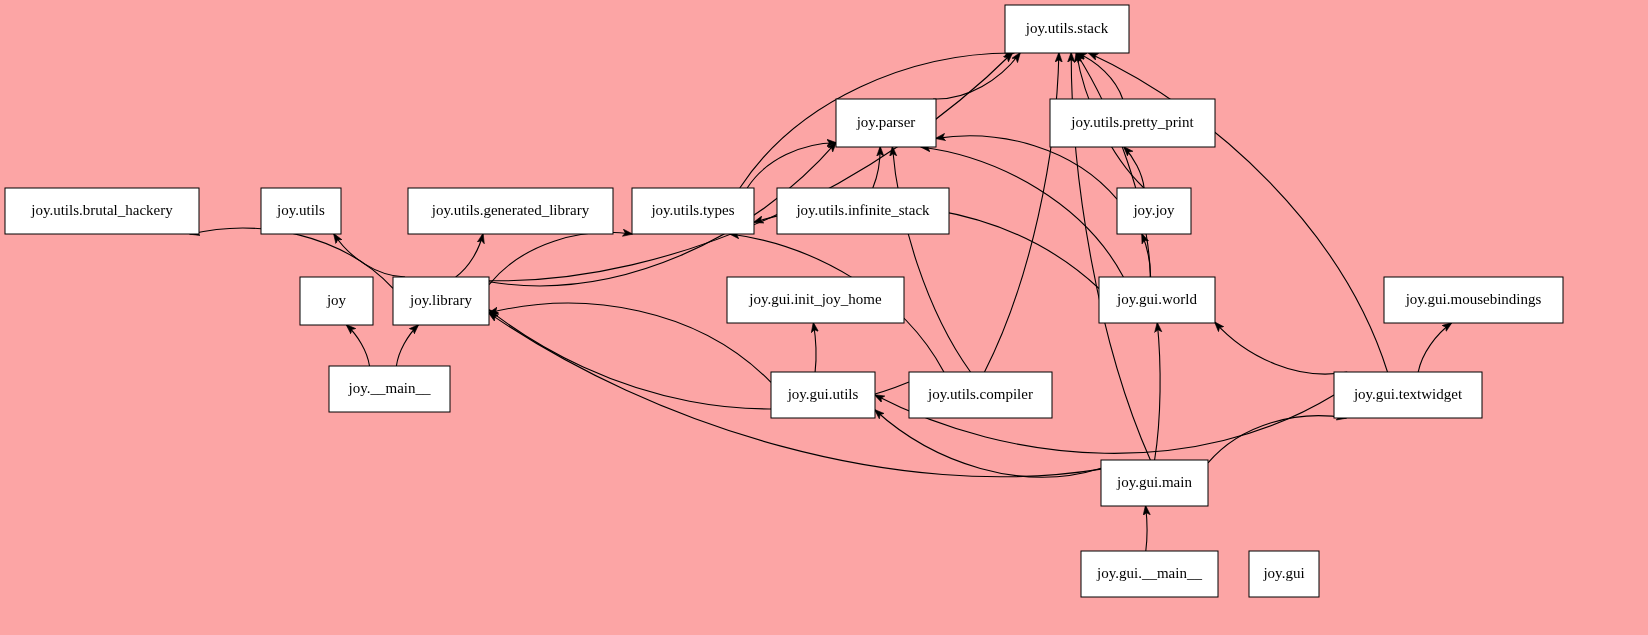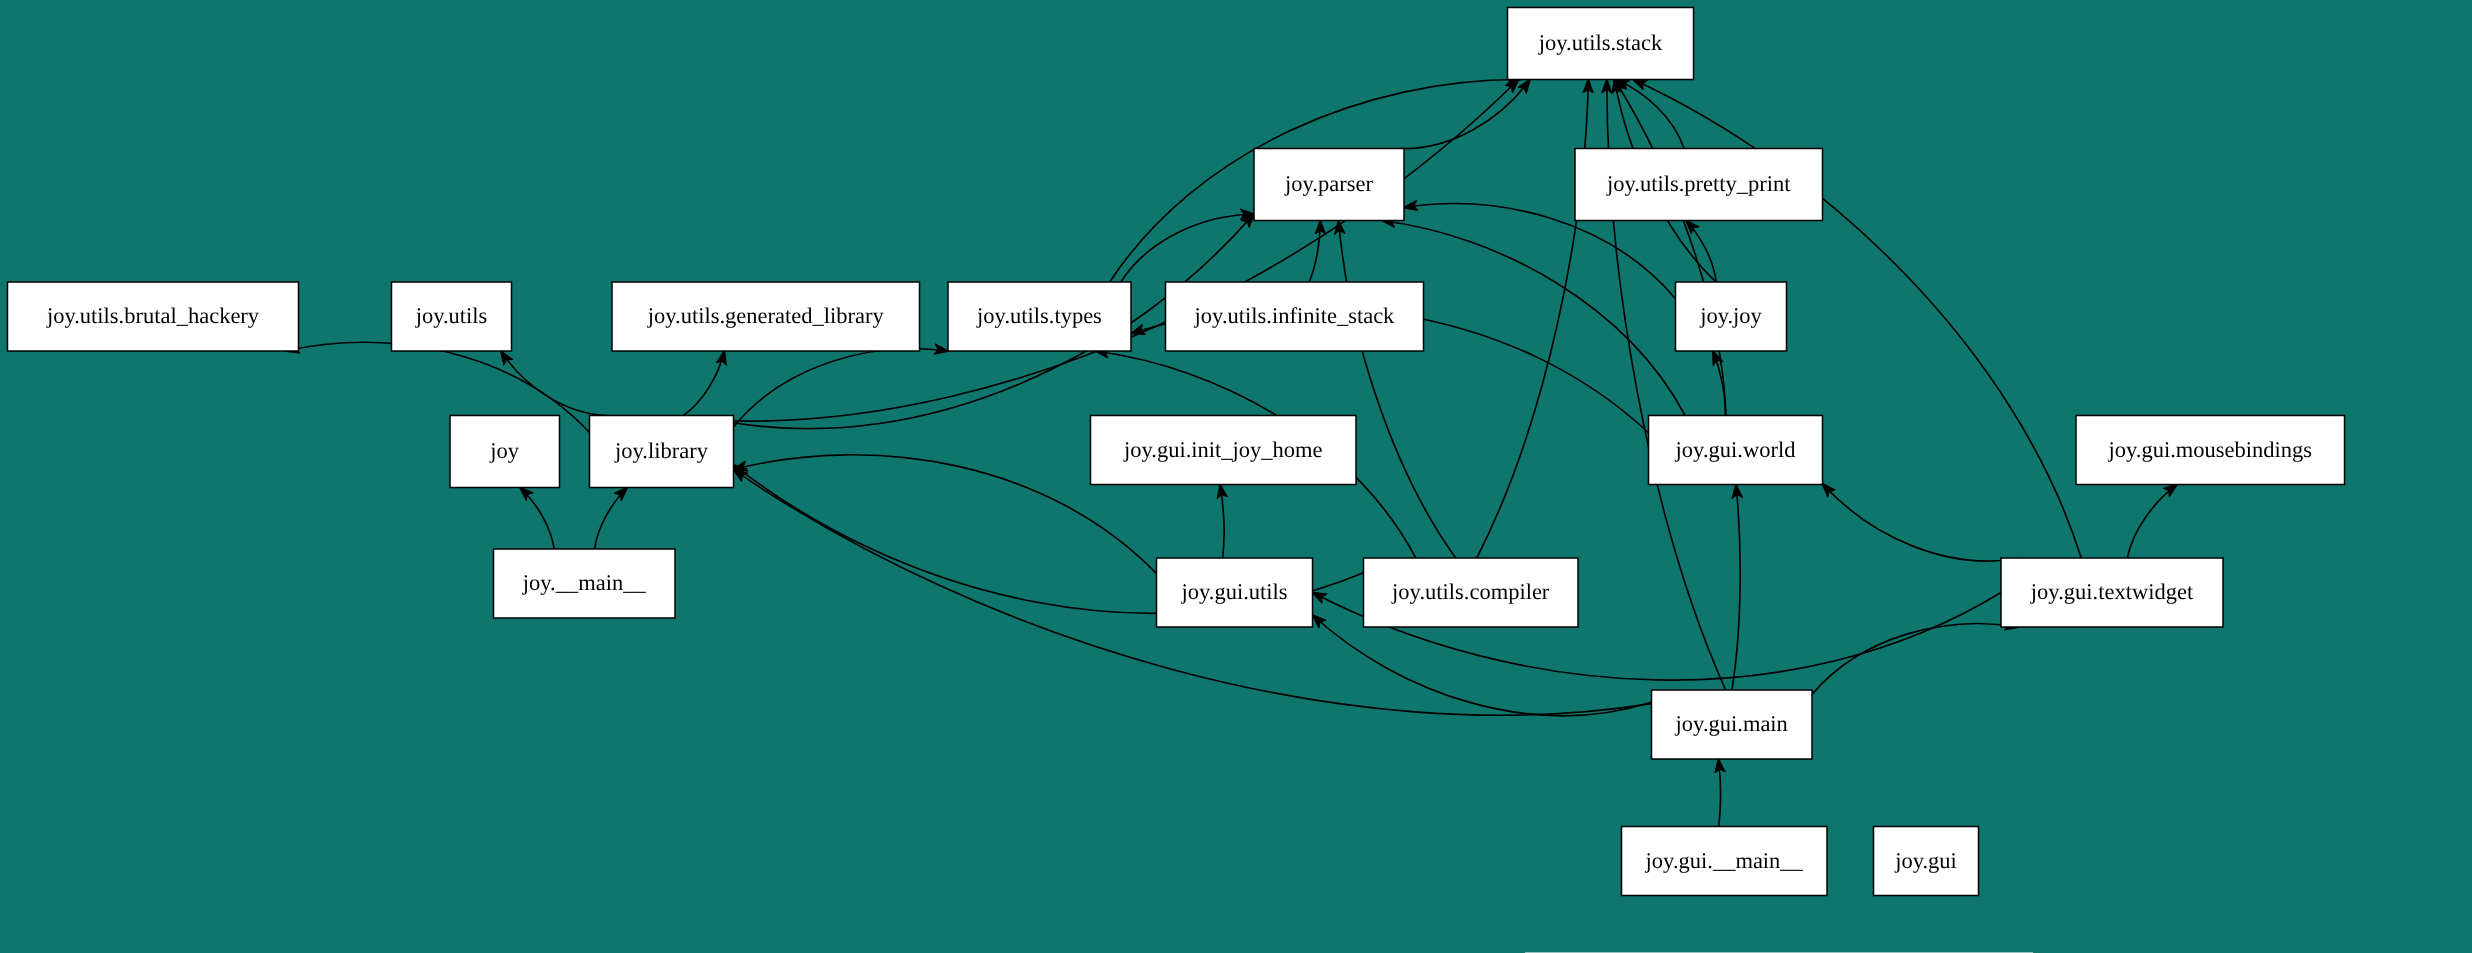--- a/index.html
+++ b/index.html
@@ -10,21 +10,21 @@
   body {
     width: 1648px;
     height: 635px;
     font-family: "Liberation Serif", "DejaVu Serif", serif;
     overflow: hidden;
   }
   #graph-root {
     position: relative;
     width: 1648px;
     height: 635px;
-    background: #0f766e;
+    background: #fca5a5;
   }
   svg#graph-svg {
     position: absolute;
     left: 0;
     top: 0;
     width: 1648px;
     height: 635px;
     display: block;
   }
   .node-box {

